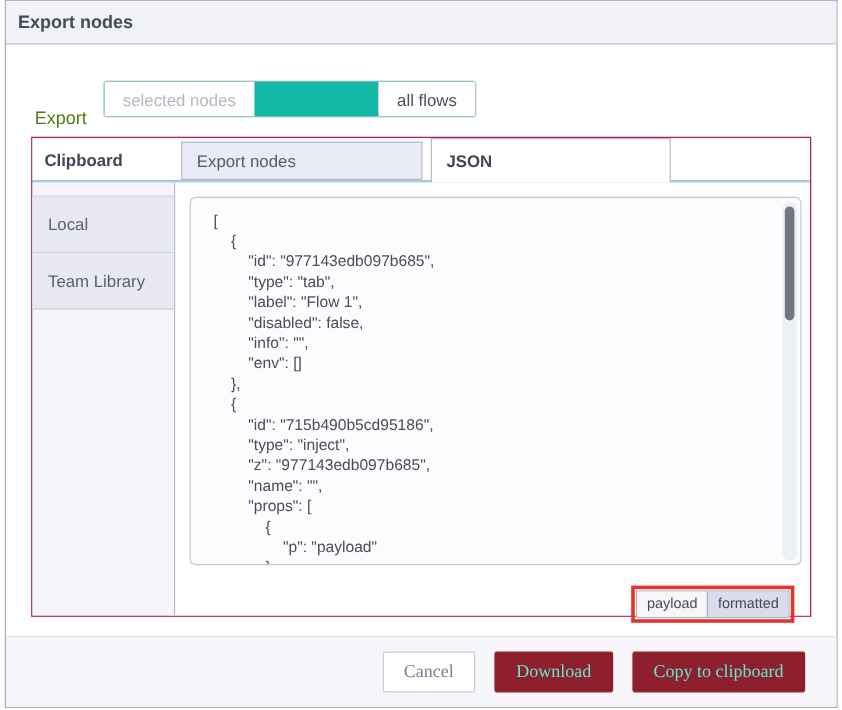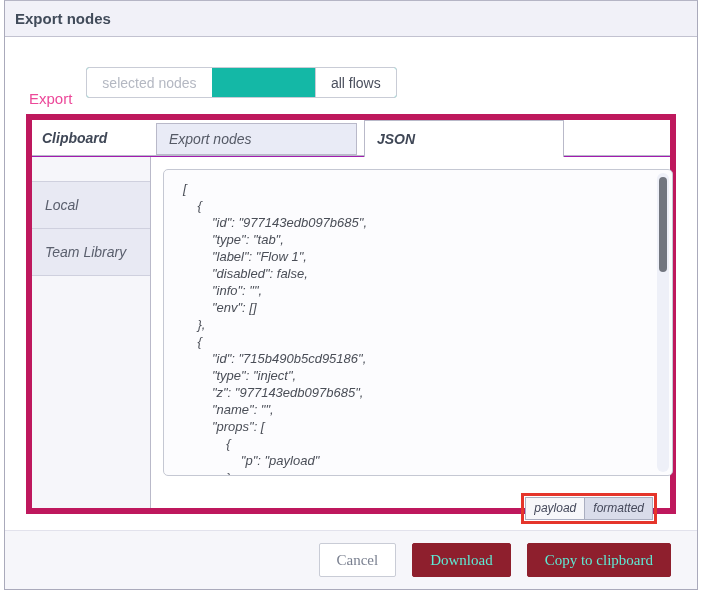--- a/index.html
+++ b/index.html
@@ -24,21 +24,21 @@
     display: flex; align-items: center;
     padding-left: 10px;
   }
   .dlg-title { font-size: 15px; font-weight: bold; color: #414b5a; }
 
   
   .export-row {
     position: absolute; left: 24px; top: 66px; height: 31px;
     display: flex; align-items: center;
   }
-  .export-label { font-size: 15px; color: #ec4899; margin-right: 14px; margin-top: 31px; }
+  .export-label { font-size: 15px; color: #4d7c0f; margin-right: 14px; margin-top: 31px; }
   .seg-group {
     display: flex; height: 31px;
     border: 1px solid #c9ccd6; border-radius: 3px;
     overflow: hidden; background: #14b8a6; justify-content: center;
   }
   .seg {
     border: none; background: #fff; height: 100%;
     font-family: inherit; font-size: 14px; color: #4a4f5d;
     padding: 0 15px; display: flex; align-items: center; cursor: pointer;
   }
@@ -47,21 +47,21 @@
   .seg.selected {
     background: #dfe2ee;
     box-shadow: inset 0 -3px 0 #878ca0;
     color: #42475a;
     margin-top: 43px;
   }
 
   
   .panel {
     position: absolute; left: 21px; top: 113px; width: 650px; height: 400px;
-    border: 6px solid #be185d; background: #a21caf; font-style: italic;
+    border: 1px solid #be185d; background: #7dd3fc;
   }
   .tabrow { position: absolute; left: 0; top: 0; right: 0; height: 36px;
     border-bottom: 1px solid #b9b9c9; background: #fff; }
   .clipboard-label {
     position: absolute; left: 10px; top: 0; height: 36px;
     display: flex; align-items: center;
     font-size: 14px; font-weight: bold; color: #3f4756;
   }
   .tab {
     position: absolute; display: flex; align-items: center;
@@ -78,21 +78,21 @@
     border: 1px solid #b9b9c9; border-bottom: none;
     font-weight: bold; color: #3f4756; z-index: 2;
   }
 
   
   .content { position: absolute; left: 0; top: 37px; right: 0; bottom: 0; }
   .sidebar {
     position: absolute; left: 0; top: 0; bottom: 0; width: 119px;
     background: #f6f6fa; border-right: 1px solid #b9b9c9;
   }
-  .side-items { margin-top: 24px; border-top: 1px solid #cfd0de; }
+  .side-items { margin-top: 11px; border-top: 1px solid #cfd0de; }
   .side-item {
     height: 47px; background: #e8e9f3;
     border-bottom: 1px solid #cfd0de;
     display: flex; align-items: center; padding-left: 13px;
     font-size: 14px; color: #5a5f6d; cursor: pointer;
   }
 
   .main { position: absolute; left: 119px; top: 0; right: 0; bottom: 0; background: #fff; }
   .editor {
     position: absolute; left: 12px; top: 12px; width: 510px; height: 307px;

